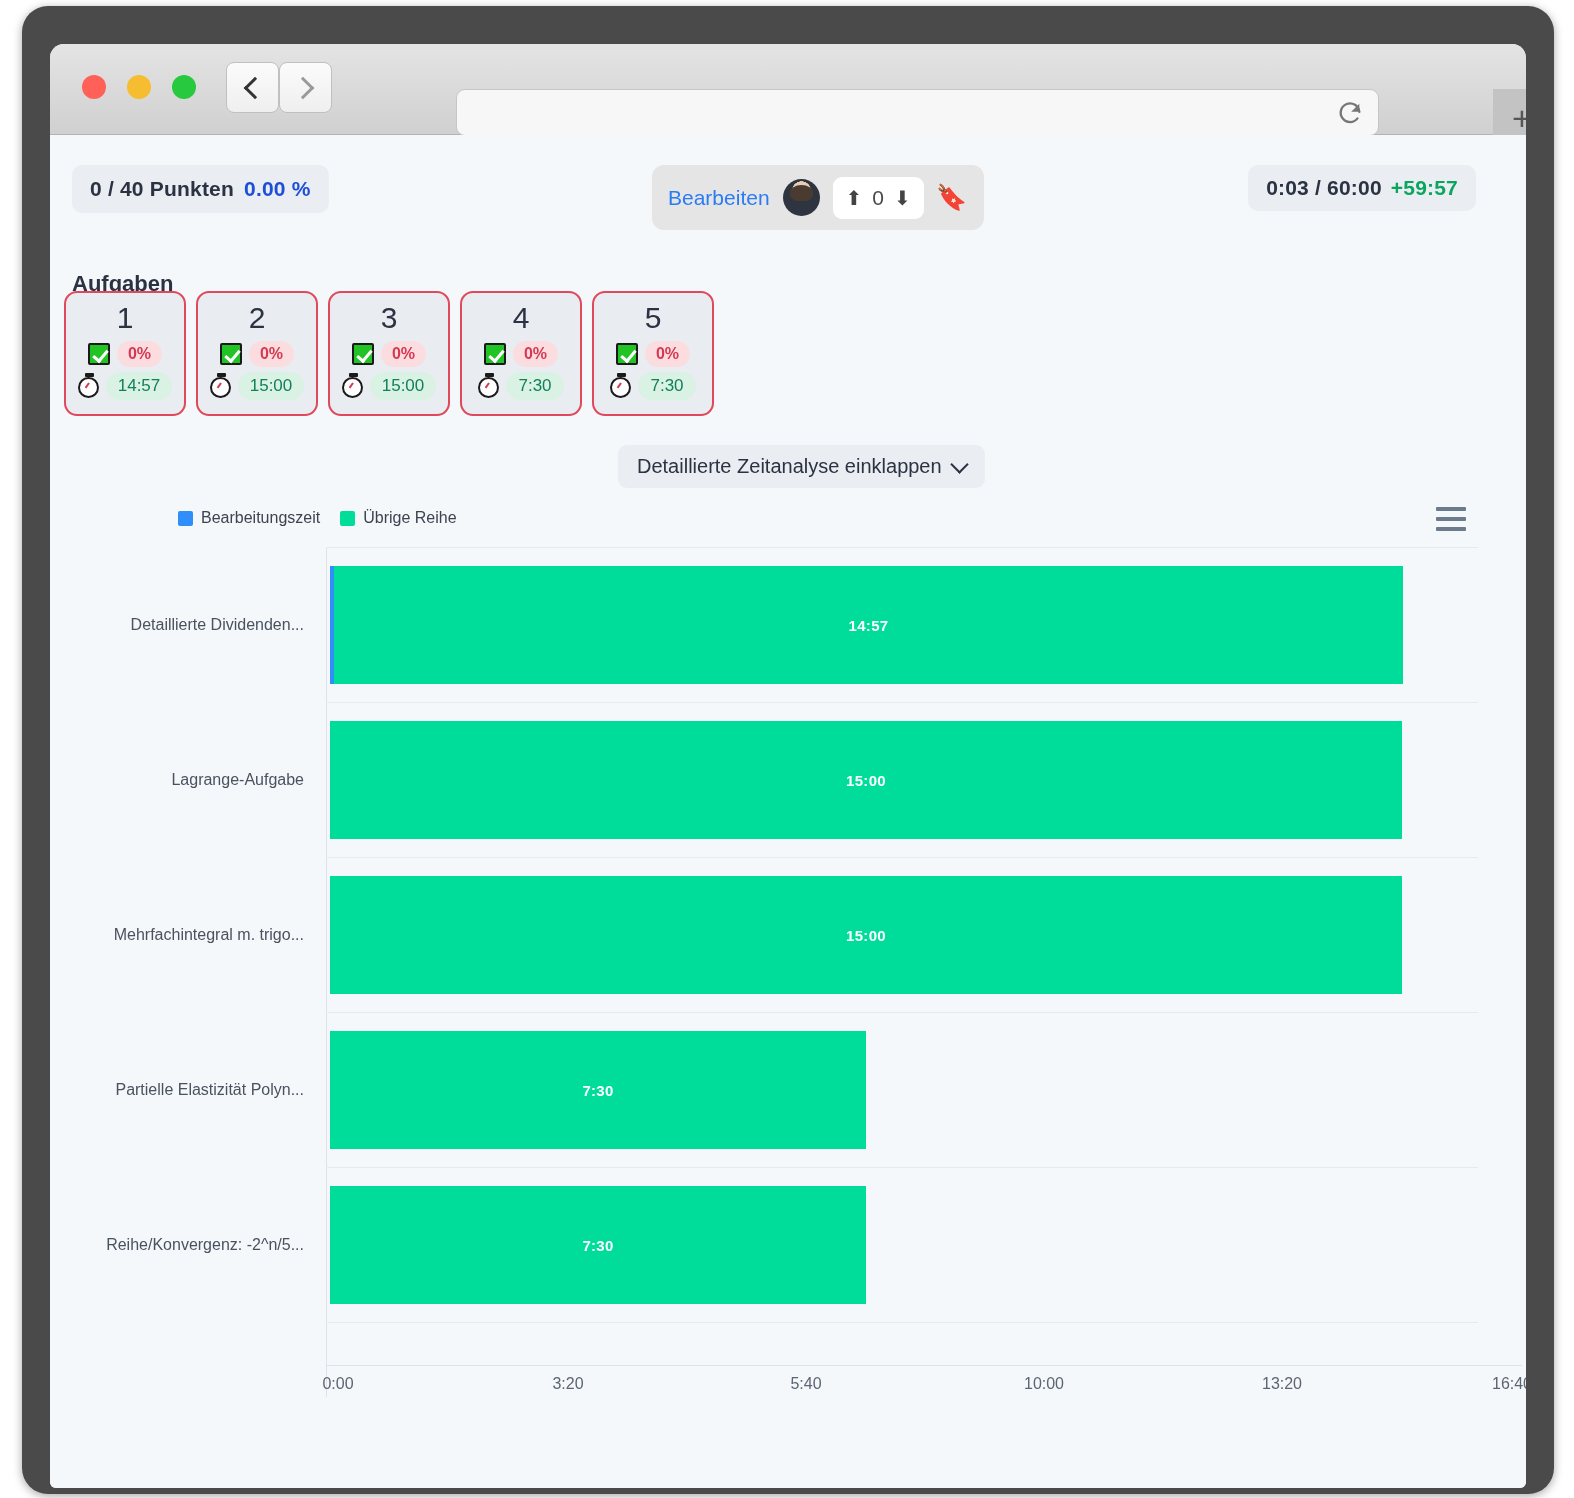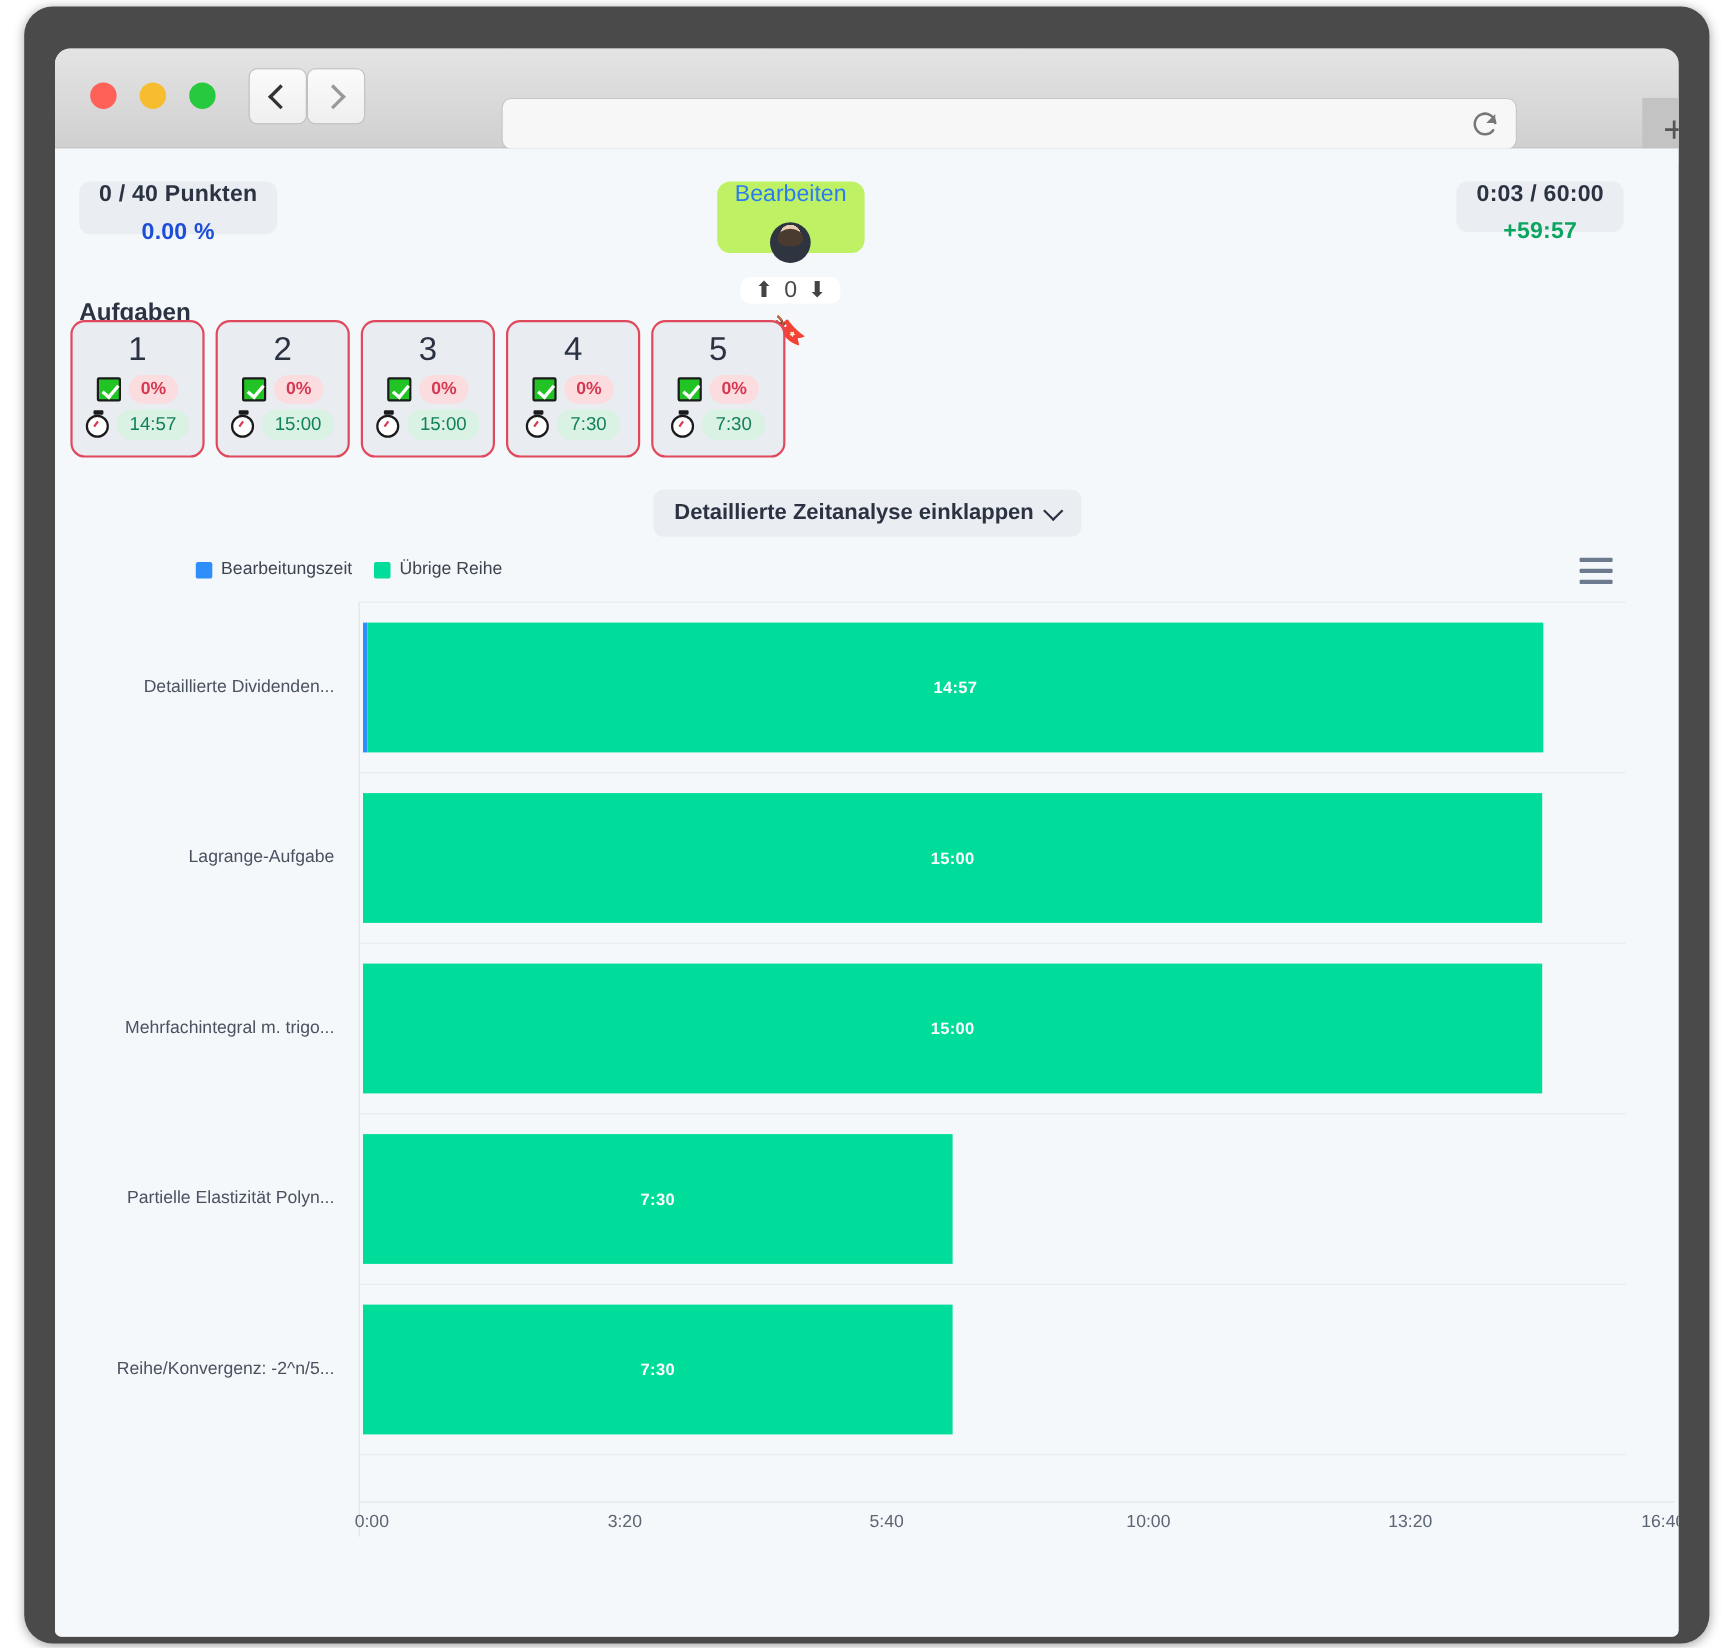--- a/index.html
+++ b/index.html
@@ -98,32 +98,31 @@
   }
 
   
   .hdr-pill {
     position: absolute; top: 26px;
     background: #eaedf2;
     border-radius: 10px;
     display: flex; align-items: center;
     font-size: 21px; font-weight: 700; color: #2b3242;
     letter-spacing: .2px;
-    flex-direction: column;
   }
   .hdr-left { left: 18px; height: 48px; padding: 0 18px; gap: 10px; }
   .pct-red { color: #1d4ed8; font-weight: 700; }
   .hdr-right { right: 18px; height: 46px; padding: 0 18px; gap: 9px; }
   .plus-green { color: #0aa55f; font-weight: 700; }
 
   .hdr-center {
     position: absolute; left: 598px; top: 26px;
     height: 65px; padding: 0 16px;
-    background: #bef264; border-radius: 12px;
-    display: flex; align-items: center; gap: 13px; flex-direction: column;
+    background: #e5e5e5; border-radius: 12px;
+    display: flex; align-items: center; gap: 13px;
   }
   .edit-link { font-size: 21px; color: #2b7bf3; font-weight: 400; }
   .avatar {
     width: 37px; height: 37px; border-radius: 50%;
     background: radial-gradient(circle at 50% 32%, #e8cdb3 0 30%, #2f3540 31% 100%);
     position: relative; overflow: hidden; flex: none;
   }
   .avatar::after {
     content: ""; position: absolute; left: 7px; top: 6px;
     width: 23px; height: 16px; border-radius: 50% 50% 40% 40%;
@@ -188,25 +187,25 @@
     transform: rotate(35deg); transform-origin: top;
   }
   .pill-time {
     background: #d9f2e3; color: #12815a;
     border-radius: 14px; padding: 4px 12px;
     font-size: 17px; font-weight: 500;
   }
 
   
   .collapse-btn {
-    position: absolute; left: 540px; top: 306px;
+    position: absolute; left: 564px; top: 306px;
     height: 43px; padding: 0 19px;
     background: #eaedf2; border-radius: 9px;
     display: flex; align-items: center; gap: 11px;
-    font-size: 20px; color: #2b3242; font-weight: bold;
+    font-size: 20px; color: #2b3242;
   }
   .chev-dn {
     width: 13px; height: 13px;
     border-right: 2.5px solid #2b3242; border-bottom: 2.5px solid #2b3242;
     transform: rotate(45deg); margin-top: -5px;
   }
 
   
   .chart-wrap {
     position: absolute; left: 0; top: 360px;

